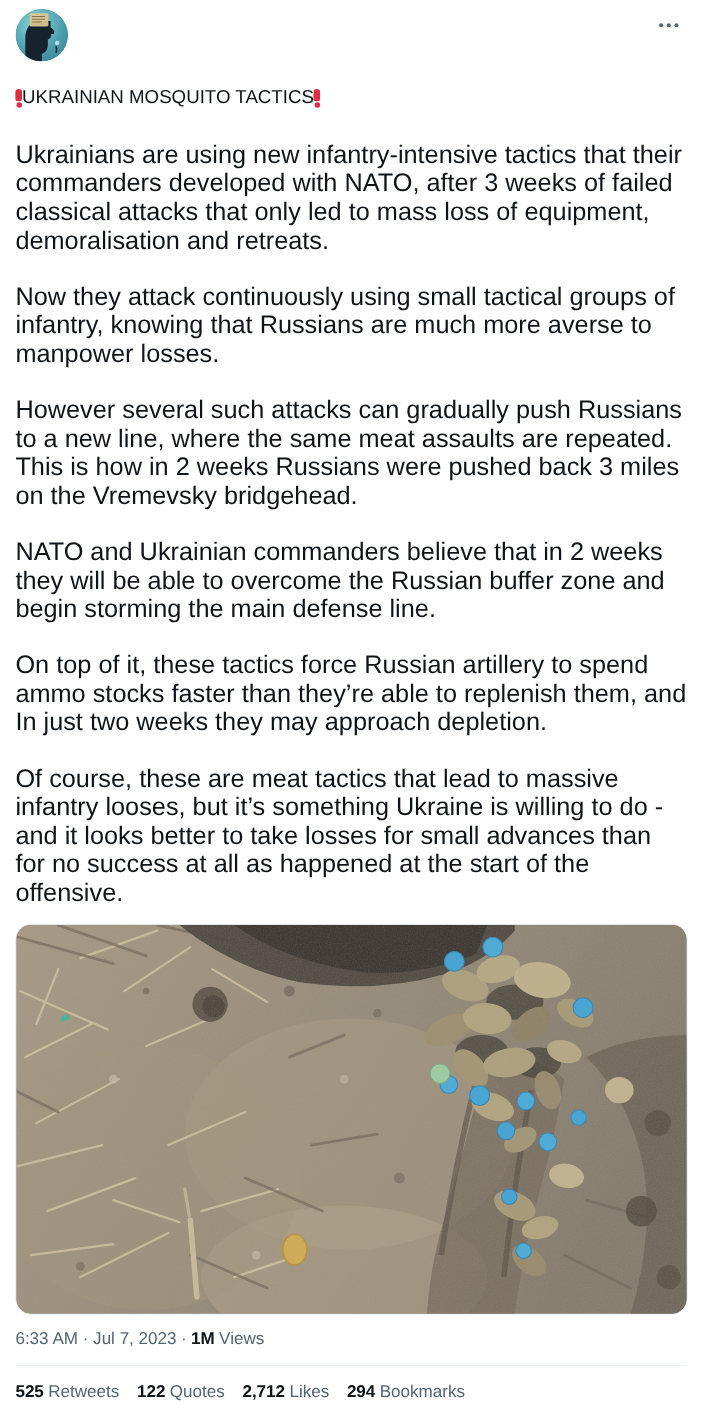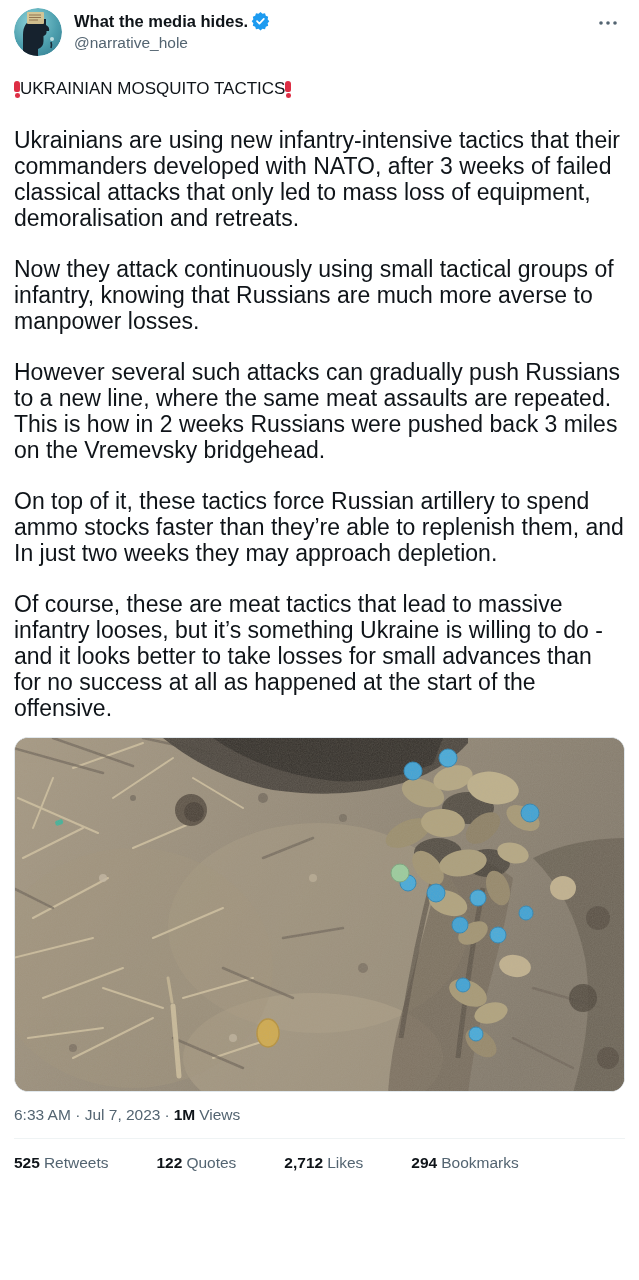--- a/index.html
+++ b/index.html
@@ -28,21 +28,21 @@
   .body-text p{margin:25px 0 0 0;font-size:23px;line-height:26px;color:#0f1419;}
   
   .photo{margin-top:16px;width:611px;height:355px;border-radius:14px;overflow:hidden;border:1px solid #e1e8ed;box-sizing:border-box;cursor:pointer;background:#8d8273;}
   .photo svg{display:block;}
   
   .timestamp{margin-top:12px;font-size:15.5px;line-height:21px;color:#536471;cursor:pointer;}
   .timestamp .sep{margin:0 4px;}
   .views-count{color:#0f1419;font-weight:700;margin-top:16px;}
   .views-label{margin-left:4px;}
   .divider{border:none;border-top:1px solid #eff3f4;margin:13px 0 0 0;}
-  .stats{display:flex;gap:48px;padding:14px 0 0 0;font-size:15.5px;line-height:20px;}
+  .stats{display:flex;gap:16px;padding:14px 0 0 0;font-size:15.5px;line-height:20px;}
   .stat{cursor:pointer;white-space:nowrap;}
   .stat-count{font-weight:700;color:#0f1419;}
   .stat-label{color:#536471;margin-left:4px;}
 </style>
 </head>
 <body>
 
 <div class="tweet">
 
   <div class="header">
@@ -56,51 +56,40 @@
           </radialGradient>
         </defs>
         <circle cx="24" cy="24" r="24" fill="url(#avbg)"></circle>
         <path d="M9 48 L9 27 Q9 13 21 11 L32 11 L32 17 Q36 19 35 23 L32.5 23 Q33 27 29.5 28 L29.5 33 Q29.5 39 24 41 L24 48 Z" fill="#16222e"></path>
         <rect x="13" y="4" width="17" height="12" rx="1" fill="#d9c692" opacity="0.95"></rect>
         <path d="M15 7 H27 M15 9.5 H27 M15 12 H24" stroke="#8a6b4a" stroke-width="0.9" fill="none"></path>
         <circle cx="38" cy="31" r="2" fill="#cfe8e8" opacity="0.85"></circle>
         <path d="M37 34 q1 3 0 6" stroke="#1b2a36" stroke-width="1.6" fill="none"></path>
       </svg>
     </div>
-    <div class="id-block">
-      <div class="name-row">
-        <span class="display-name">What the media hides.</span>
-        <span class="badge">
-          <svg width="19" height="19" viewBox="0 0 24 24">
-            <path fill="#1d9bf0" d="M12 1.2l2.5 2.1 3.2-.6 1 3.1 3 1.3-.7 3.2 2.1 2.5-2.1 2.5.7 3.2-3 1.3-1 3.1-3.2-.6L12 24.5l-2.5-2.1-3.2.6-1-3.1-3-1.3.7-3.2L.9 12.9 3 10.4l-.7-3.2 3-1.3 1-3.1 3.2.6z" transform="translate(0,-1.2)"></path>
-            <path d="M7.6 11.6l3 3 5.6-6" stroke="#ffffff" stroke-width="2.2" fill="none" stroke-linecap="round" stroke-linejoin="round"></path>
-          </svg>
-        </span>
-      </div>
-      <span class="handle">@narrative_hole</span>
-    </div>
     <div class="more-btn">
       <svg width="22" height="18" viewBox="0 0 22 18">
         <circle cx="4" cy="9" r="1.8" fill="#536471"></circle>
         <circle cx="11" cy="9" r="1.8" fill="#536471"></circle>
         <circle cx="18" cy="9" r="1.8" fill="#536471"></circle>
       </svg>
     </div>
   </div>
 
   <div class="headline">
     <span class="excl" title="❗"></span>
     <span class="headline-text">UKRAINIAN MOSQUITO TACTICS</span>
     <span class="excl" title="❗"></span>
   </div>
 
   <div class="body-text">
     <p>Ukrainians are using new infantry-intensive tactics that their commanders developed with NATO, after 3 weeks of failed classical attacks that only led to mass loss of equipment, demoralisation and retreats.</p>
     <p>Now they attack continuously using small tactical groups of infantry, knowing that Russians are much more averse to manpower losses.</p>
     <p>However several such attacks can gradually push Russians to a new line, where the same meat assaults are repeated. This is how in 2 weeks Russians were pushed back 3 miles on the Vremevsky bridgehead.</p>
+    <p>NATO and Ukrainian commanders believe that in 2 weeks they will be able to overcome the Russian buffer zone and begin storming the main defense line.</p>
     <p>On top of it, these tactics force Russian artillery to spend ammo stocks faster than they’re able to replenish them, and In just two weeks they may approach depletion.</p>
     <p>Of course, these are meat tactics that lead to massive infantry looses, but it’s something Ukraine is willing to do - and it looks better to take losses for small advances than for no success at all as happened at the start of the offensive.</p>
   </div>
 
   <div class="photo">
     <svg width="611" height="355" viewBox="0 0 615 355" preserveAspectRatio="xMidYMid slice">
       <defs>
         <linearGradient id="gnd" x1="0" y1="0" x2="1" y2="0.35">
           <stop offset="0" stop-color="#a79a84"></stop>
           <stop offset="0.5" stop-color="#968b79"></stop>

